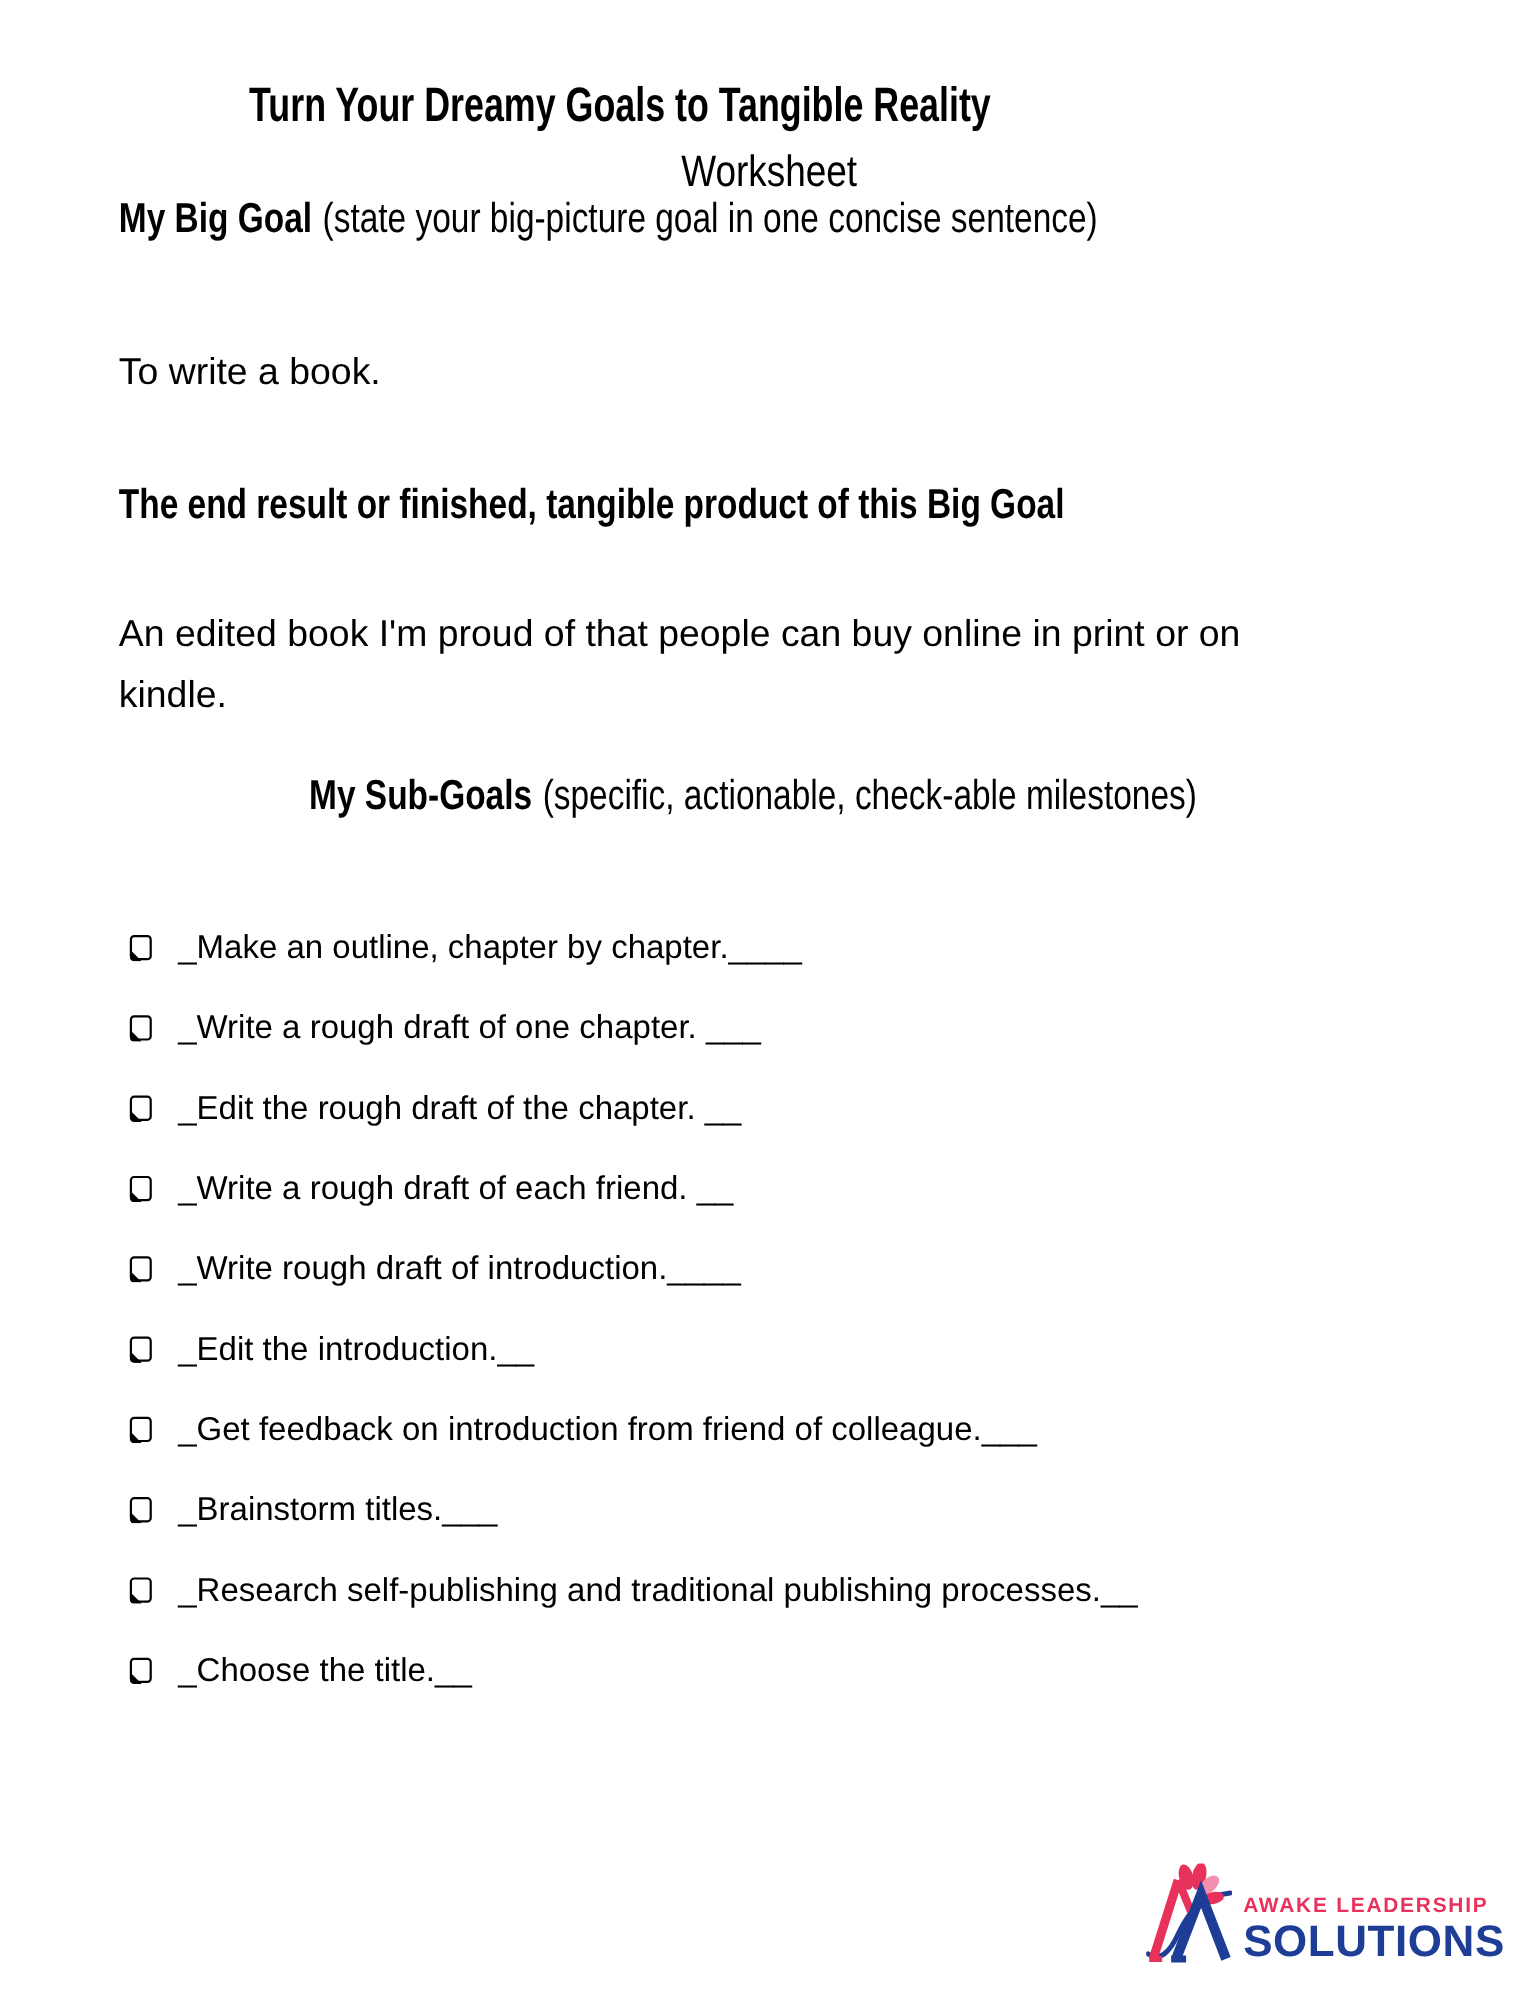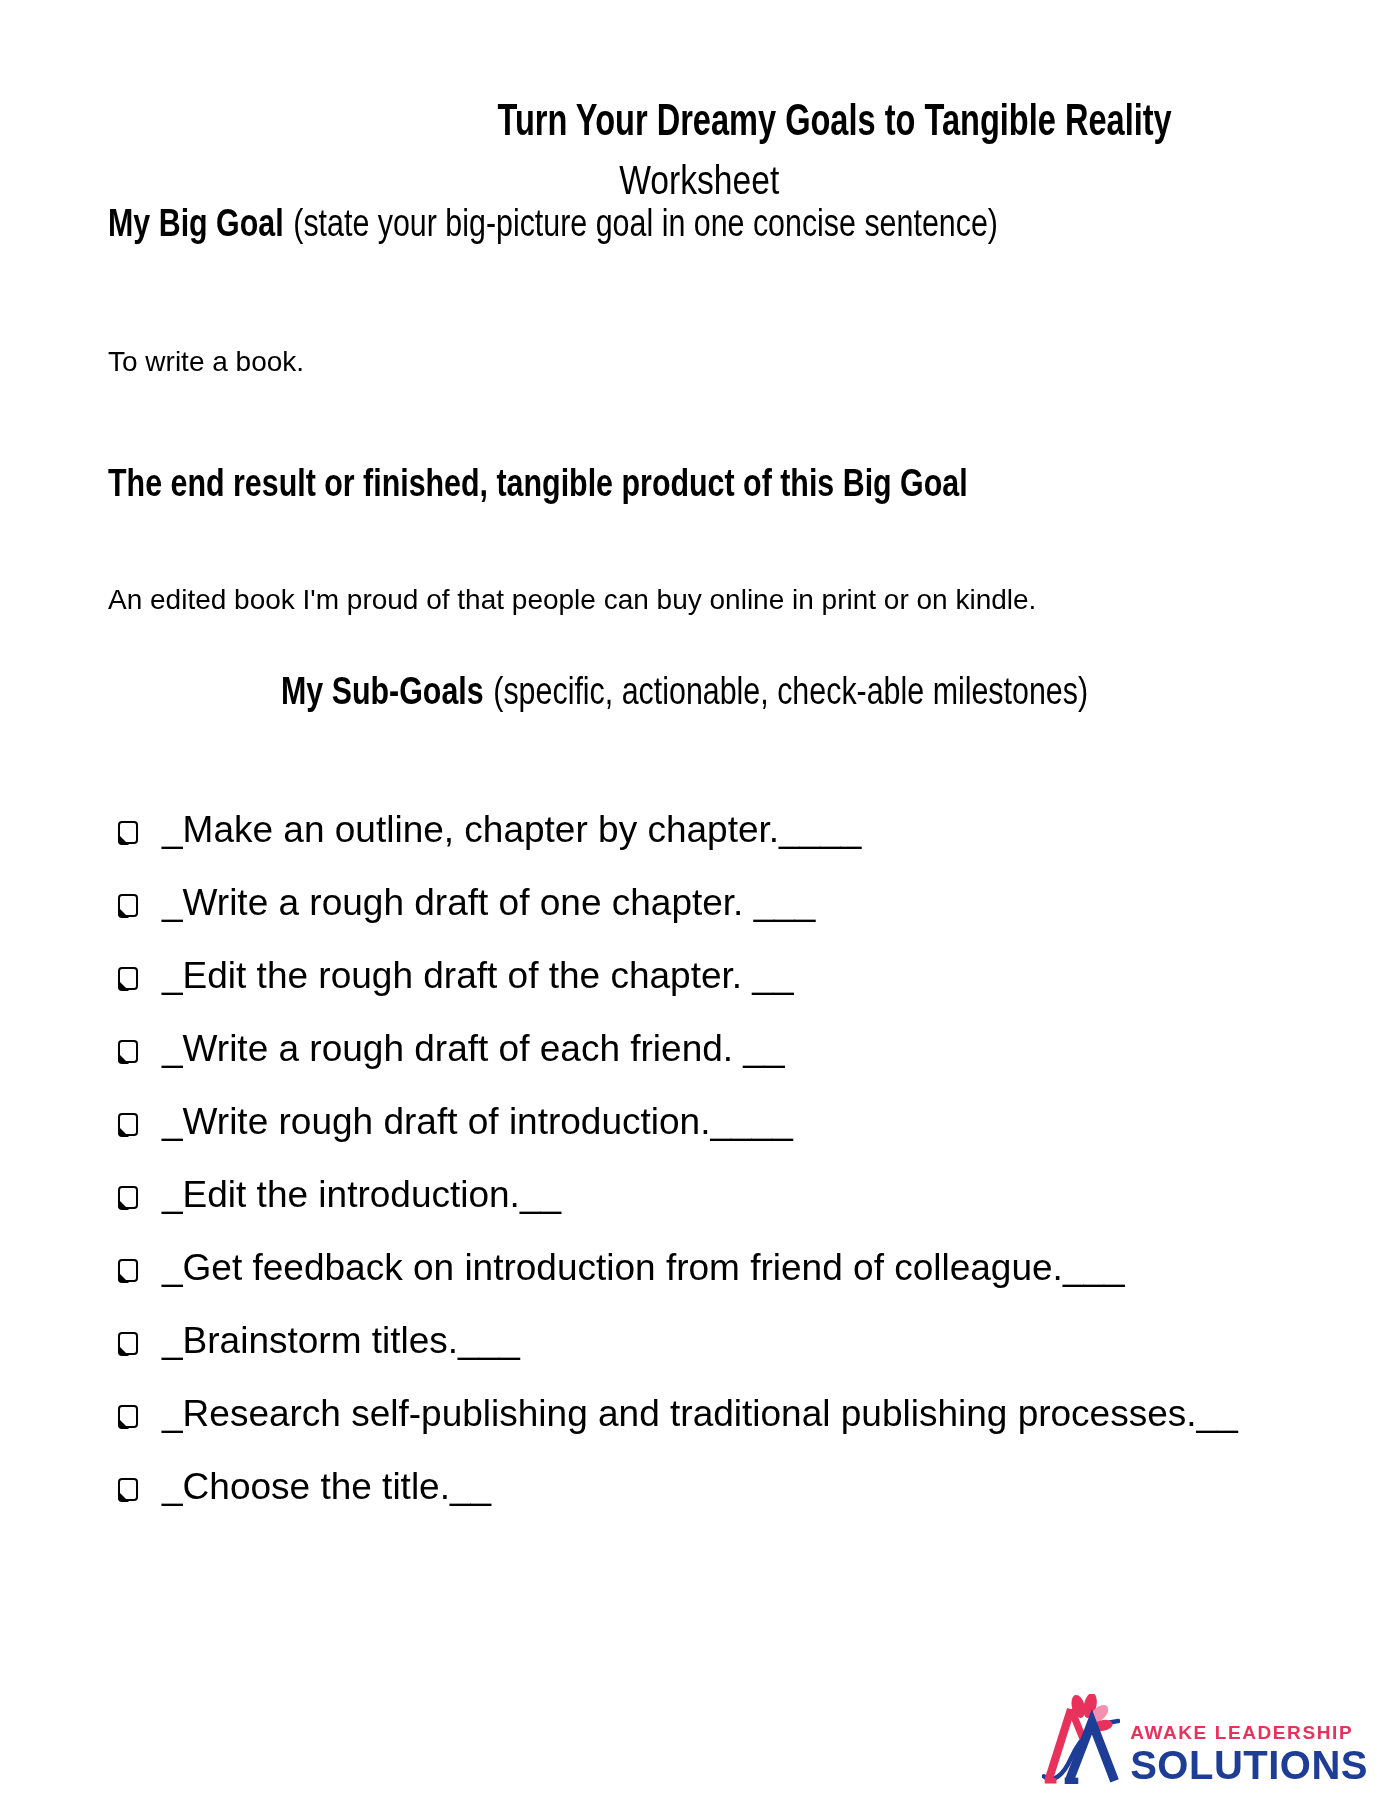--- a/index.html
+++ b/index.html
@@ -14,22 +14,22 @@
     width:1400px; height:1812px;
     background:#ffffff;
     overflow:hidden;
   }
   .content { padding:0 110px 0 108px; }
 
   
   .cond { display:inline-block; transform-origin:left center; white-space:nowrap; }
 
   .doc-title {
-    margin-top:96px;
-    text-align:right;
+    margin-top:72px;
+    text-align:left;
     font-size:44px; font-weight:bold;
     line-height:48px;
   }
   .doc-title .cond { transform:scaleX(0.74); transform-origin:center; }
 
   .doc-subtitle {
     margin-top:14px;
     text-align:center;
     font-size:40px; font-weight:normal;
     line-height:44px;
@@ -44,32 +44,32 @@
   h2.heading b { font-weight:bold; }
   h2.heading .hint { font-weight:normal; margin-left:12px; }
 
   #big-goal-heading   { }
   #big-goal-answer    { margin-top:100px; }
   #end-result-heading { margin-top:82px; }
   #end-result-answer  { margin-top:68px; }
   #sub-goals-heading  { margin-top:42px;text-align:right; }
 
   .answer {
-    font-size:28px; line-height:56px;
+    font-size:34px; line-height:56px;
     max-width:1100px;
   }
   #big-goal-answer { line-height:36px; }
 
   ul.checklist {
     margin-top:100px;
     list-style:none;
     padding-left:10px;
   }
   ul.checklist li {
-    font-size:37px;
+    font-size:30px;
     line-height:36px;
     margin-bottom:37px;
     white-space:nowrap;
   }
   .cb {
     display:inline-block;
     width:20px; height:23px;
     border:2.5px solid #000;
     border-radius:4px;
     position:relative;

